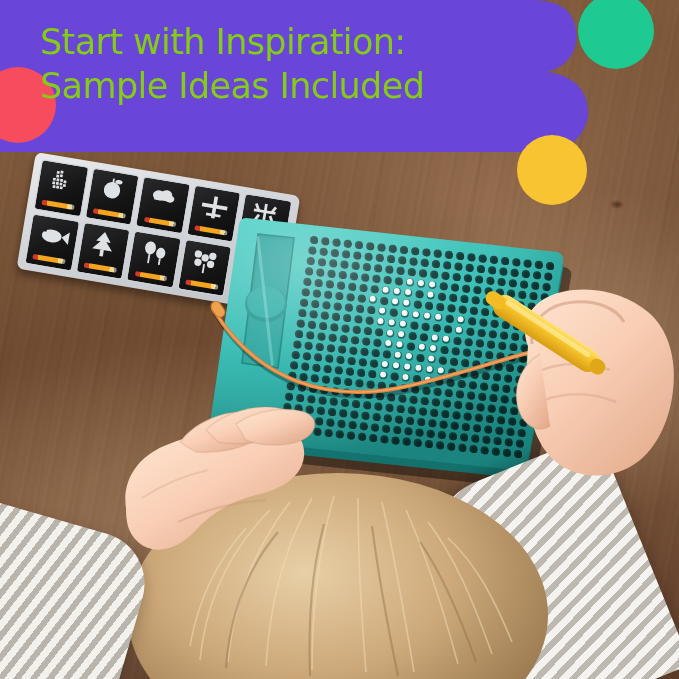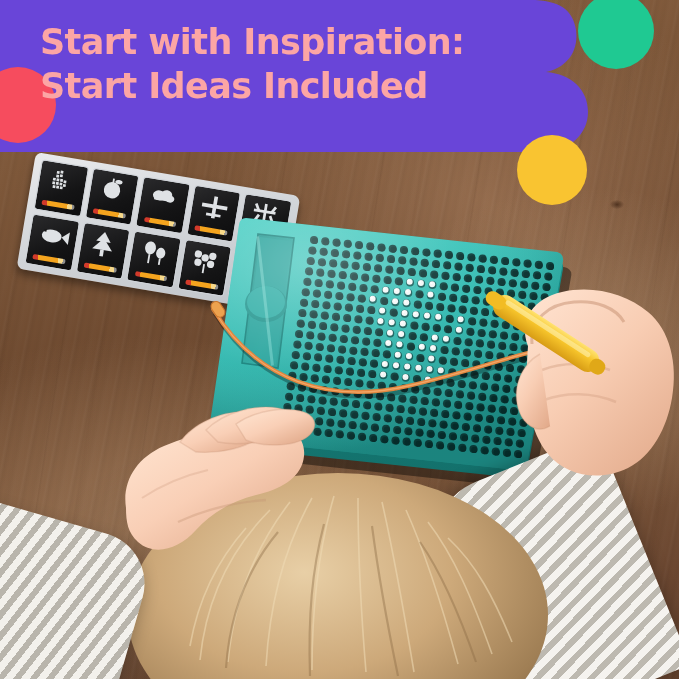--- a/index.html
+++ b/index.html
@@ -71,23 +71,23 @@
   
   .deco-circle { position: absolute; border-radius: 50%; }
 
   
   .banner-svg { position: absolute; left: 0; top: 0; }
   .banner-text {
     position: absolute;
     left: 40px;
     top: 20px;
     width: 500px;
-    color: #fca5a5;
+    color: #84cc16;
     font-family: "DejaVu Sans", sans-serif;
-    font-weight: bold;
+    font-weight: normal;
     font-size: 35px;
     line-height: 1.26;
     letter-spacing: -0.6px;
   }
   .banner-line { display: block; white-space: nowrap; }
 
   
   #cardsheet {
     position: absolute;
     left: 36px;
@@ -1356,16 +1356,16 @@
              C 588,134 570,150 546,152
              H0 Z" fill="#6945d8"></path>
   </svg>
 
   <div class="deco-circle" style="left:-20px; top:67px; width:76px; height:76px; background:#f64c5e;"></div>
 
   <div class="deco-circle" style="left:517px; top:135px; width:70px; height:70px; background:#f9c431;"></div>
 
   <div class="banner-text">
     <span class="banner-line">Start with Inspiration:</span>
-    <span class="banner-line">Start Ideas Included</span>
+    <span class="banner-line">Sample Ideas Included</span>
   </div>
 
 </div>
 
 </body></html>

